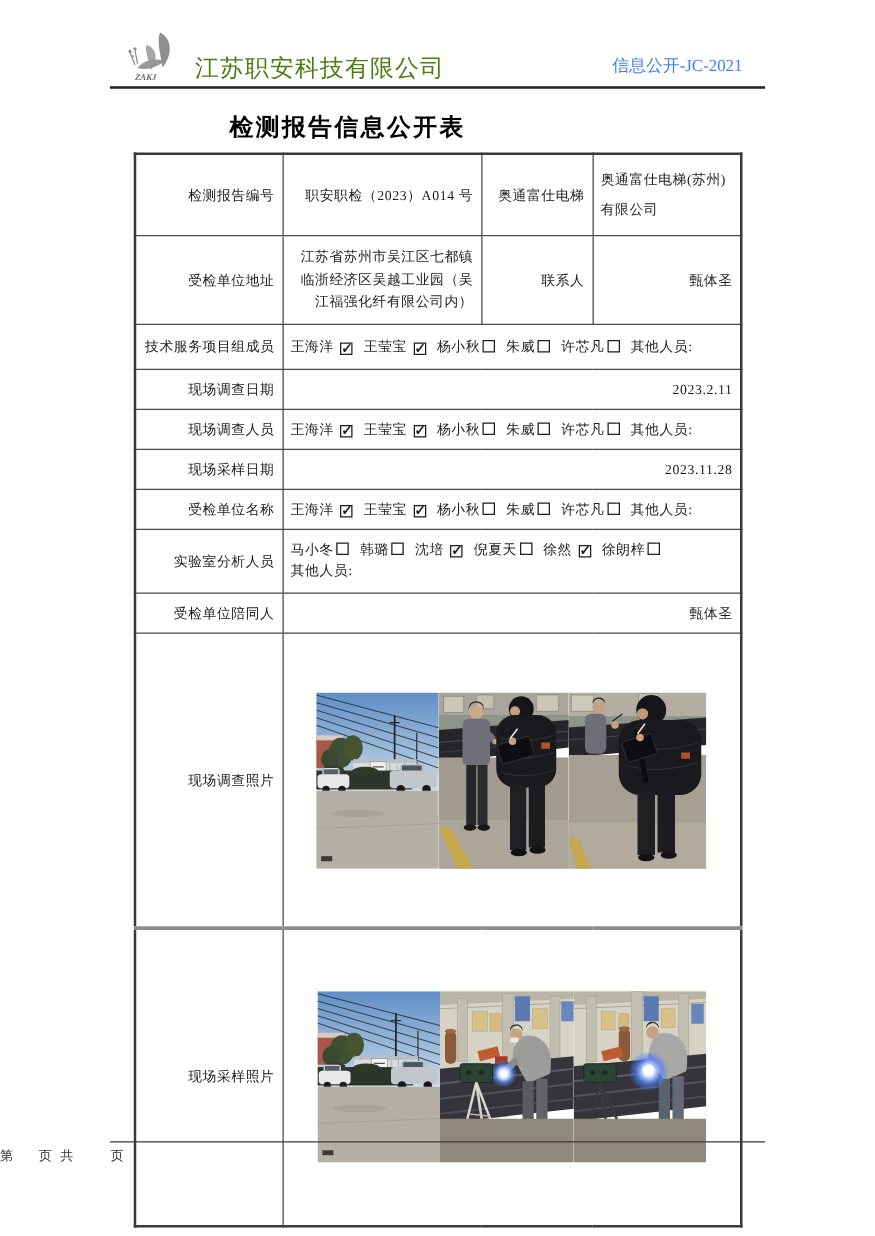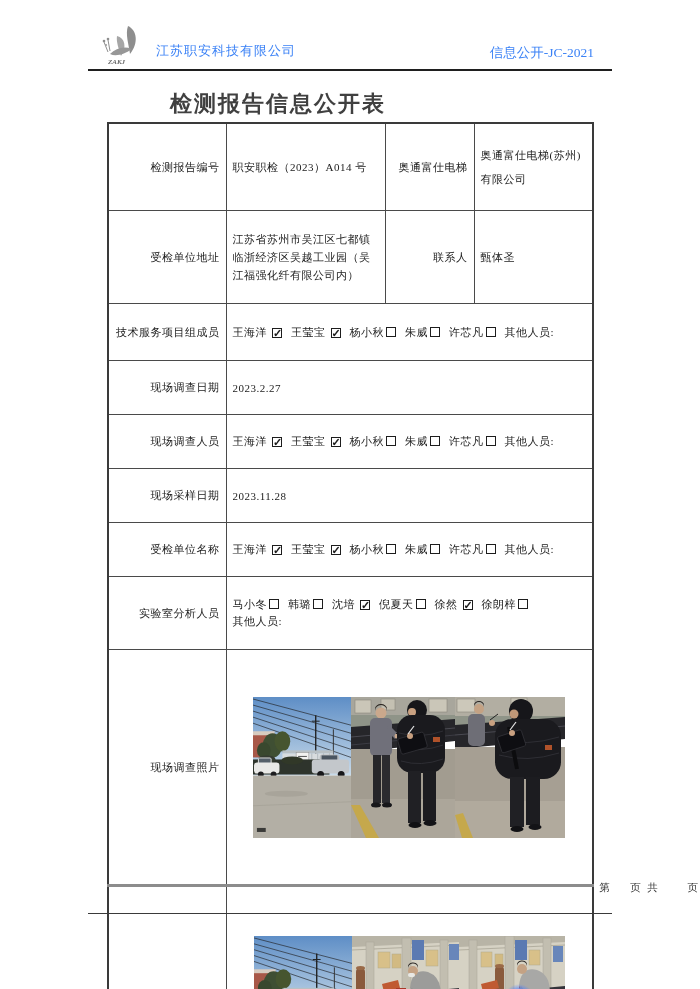--- a/index.html
+++ b/index.html
@@ -2,54 +2,54 @@
 <html><head>
 <meta charset="utf-8">
 <style>
   * { margin:0; padding:0; box-sizing:border-box; }
   html,body { width:700px; height:989px; background:#ffffff;
     font-family:"Liberation Serif","DejaVu Serif",serif; color:#1c1c1c; }
   .page { position:relative; width:700px; height:989px; background:#fff; overflow:hidden; }
 
   
   .logo { position:absolute; left:98px; top:24px; width:52px; height:42px; }
-  .company { position:absolute; left:156px; top:42px; font-size:13px; letter-spacing:1px; color:#3b82f6; }
+  .company { position:absolute; left:156px; top:42px; font-size:19px; letter-spacing:1px; color:#4d7c0f; }
   .doccode { position:absolute; right:106px; top:44px; font-size:13.5px; color:#3b82f6; }
   .hrule { position:absolute; left:88px; top:69px; width:524px; height:2px; background:#1f1f1f; }
 
   
   .title { position:absolute; left:0; top:89px; width:556px; text-align:center;
-    font-size:22px; font-weight:bold; letter-spacing:2px; color:#404040; }
+    font-size:19px; font-weight:bold; letter-spacing:2px; color:#000000; }
 
   
   table.main { position:absolute; left:107px; top:122px; width:485px;
     border-collapse:collapse; table-layout:fixed; }
   table.main td { border:1px solid #4a4a4a; font-size:11px; vertical-align:middle;
-    padding:19px 6px; letter-spacing:0.5px; color:#1c1c1c; }
+    padding:8px 6px; letter-spacing:0.5px; color:#1c1c1c; }
   table.main { border:2px solid #3a3a3a; }
   td.lab { text-align:right; }
-  td.ctr { text-align:left; }
+  td.ctr { text-align:right; }
   td.lft { text-align:left; }
   .lh-wide { line-height:24px; }
   .lh-mid { line-height:18px; }
   tr.thickline td { border-top:3px solid #8c8c8c;margin-top:20px; }
 
   .member { margin-right:9px; white-space:nowrap;font-family:Liberation Serif, serif; }
   .cb { display:inline-block; width:10px; height:10px; border:1.5px solid #1d1d1d;
     vertical-align:-1px; line-height:8px; font-size:11px; font-weight:bold;
     text-align:center; margin-left:2px; overflow:visible; }
   .cb.on { margin-left:5px; }
   .otherline { line-height:17px; }
 
   .photo-strip { display:flex; justify-content:center; align-items:flex-start; }
   .photo-strip svg { display:block; }
 
   
   .frule { position:absolute; left:88px; top:913px; width:524px; height:1px; background:#3a3a3a; }
-  .pagenum { position:absolute; left:0; top:881px; width:700px; text-align:right;
+  .pagenum { position:absolute; left:0; top:918px; width:700px; text-align:left;
     font-size:10.5px; letter-spacing:2px; white-space:pre; color:#333; }
 </style>
 </head>
 <body>
 
 <div class="page">
 
   <svg class="logo" viewBox="0 0 52 42">
     <path d="M30,2 C39,6 41,19 32,30 C31,21 27,10 30,2 Z" fill="#8e8e8e"></path>
     <path d="M19,12 C27,14 29,23 23,32 C21,25 18,18 19,12 Z" fill="#a6a6a6"></path>
@@ -94,21 +94,21 @@
 
     <tr style="height:36px">
       <td class="lab lh-mid">技术服务项目组成员</td>
       <td class="lft" colspan="3">
         <span><span class="member"><span>王海洋</span><span class="cb on">✓</span></span><span class="member"><span>王莹宝</span><span class="cb on">✓</span></span><span class="member"><span>杨小秋</span><span class="cb"></span></span><span class="member"><span>朱威</span><span class="cb"></span></span><span class="member"><span>许芯凡</span><span class="cb"></span></span></span><span>其他人员:</span>
       </td>
     </tr>
 
     <tr style="height:20px">
       <td class="lab">现场调查日期</td>
-      <td class="ctr" colspan="3">2023.2.27</td>
+      <td class="ctr" colspan="3">2023.2.11</td>
     </tr>
 
     <tr style="height:20px">
       <td class="lab">现场调查人员</td>
       <td class="lft" colspan="3">
         <span><span class="member"><span>王海洋</span><span class="cb on">✓</span></span><span class="member"><span>王莹宝</span><span class="cb on">✓</span></span><span class="member"><span>杨小秋</span><span class="cb"></span></span><span class="member"><span>朱威</span><span class="cb"></span></span><span class="member"><span>许芯凡</span><span class="cb"></span></span></span><span>其他人员:</span>
       </td>
     </tr>
 
     <tr style="height:20px">
@@ -124,20 +124,24 @@
     </tr>
 
     <tr style="height:34px">
       <td class="lab">实验室分析人员</td>
       <td class="lft" colspan="3">
         <div class="otherline"><span class="member"><span>马小冬</span><span class="cb"></span></span><span class="member"><span>韩璐</span><span class="cb"></span></span><span class="member"><span>沈培</span><span class="cb on">✓</span></span><span class="member"><span>倪夏天</span><span class="cb"></span></span><span class="member"><span>徐然</span><span class="cb on">✓</span></span><span class="member"><span>徐朗梓</span><span class="cb"></span></span></div>
         <div class="otherline">其他人员:</div>
       </td>
     </tr>
 
+    <tr style="height:23px">
+      <td class="lab">受检单位陪同人</td>
+      <td class="ctr" colspan="3">甄体圣</td>
+    </tr>
 
     <tr style="height:236px">
       <td class="lab">现场调查照片</td>
       <td colspan="3">
         <div class="photo-strip">
 
           <svg width="98" height="141" viewBox="0 0 100 140" preserveAspectRatio="none">
             <defs>
                   <linearGradient id="skyA" x1="0" y1="0" x2="0" y2="1">
               <stop offset="0" stop-color="#5e8ec6"></stop>

